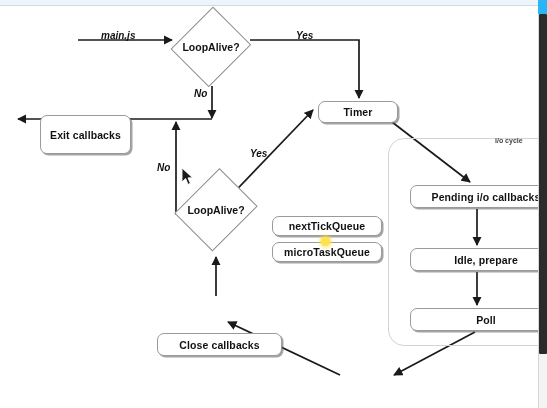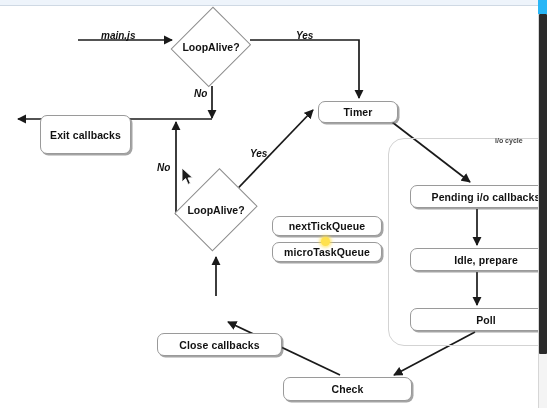--- a/index.html
+++ b/index.html
@@ -186,21 +186,20 @@
   <div class="node-box" style="left:40px; top:115px; width:91px; height:39px;">Exit callbacks</div>
 
   <div class="node-box" style="left:318px; top:101px; width:80px; height:22px;">Timer</div>
 
   <div class="node-box" style="left:410px; top:185px; width:152px; height:23px;">Pending i/o callbacks</div>
 
   <div class="node-box" style="left:410px; top:248px; width:152px; height:23px;">Idle, prepare</div>
 
   <div class="node-box" style="left:410px; top:308px; width:152px; height:23px;">Poll</div>
 
-  <div class="node-box" style="left:283px; top:377px; width:129px; height:24px;">Check</div>
 
   <div class="node-box" style="left:157px; top:297px; width:125px; height:23px;margin-top:36px;">Close callbacks</div>
 
   <div class="node-box" style="left:272px; top:216px; width:110px; height:20px;">nextTickQueue</div>
 
   <div class="node-box" style="left:272px; top:242px; width:110px; height:20px;">microTaskQueue</div>
 
   <div class="edge-label" style="left:101px; top:30px;">main.js</div>
   <div class="edge-label" style="left:296px; top:30px;">Yes</div>
   <div class="edge-label" style="left:194px; top:88px;">No</div>

